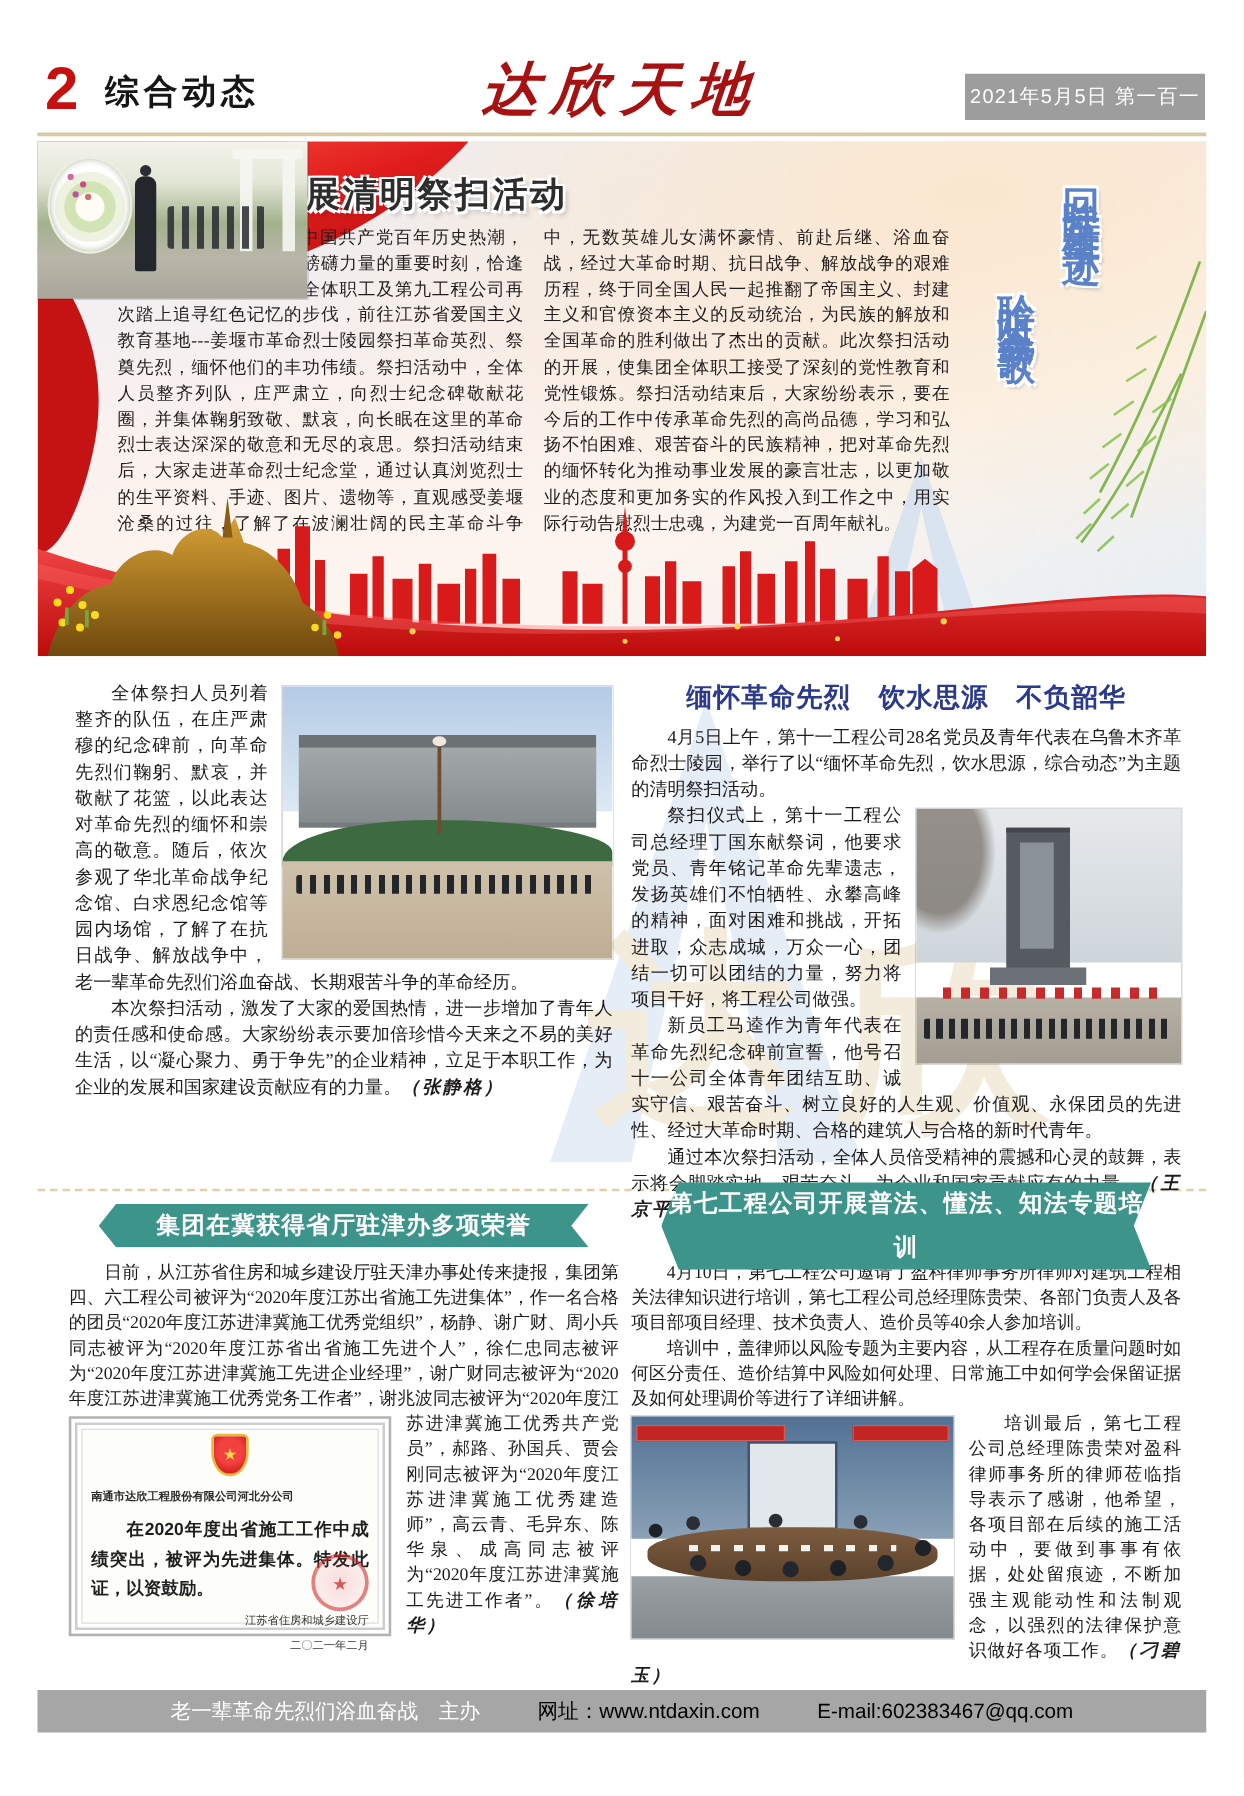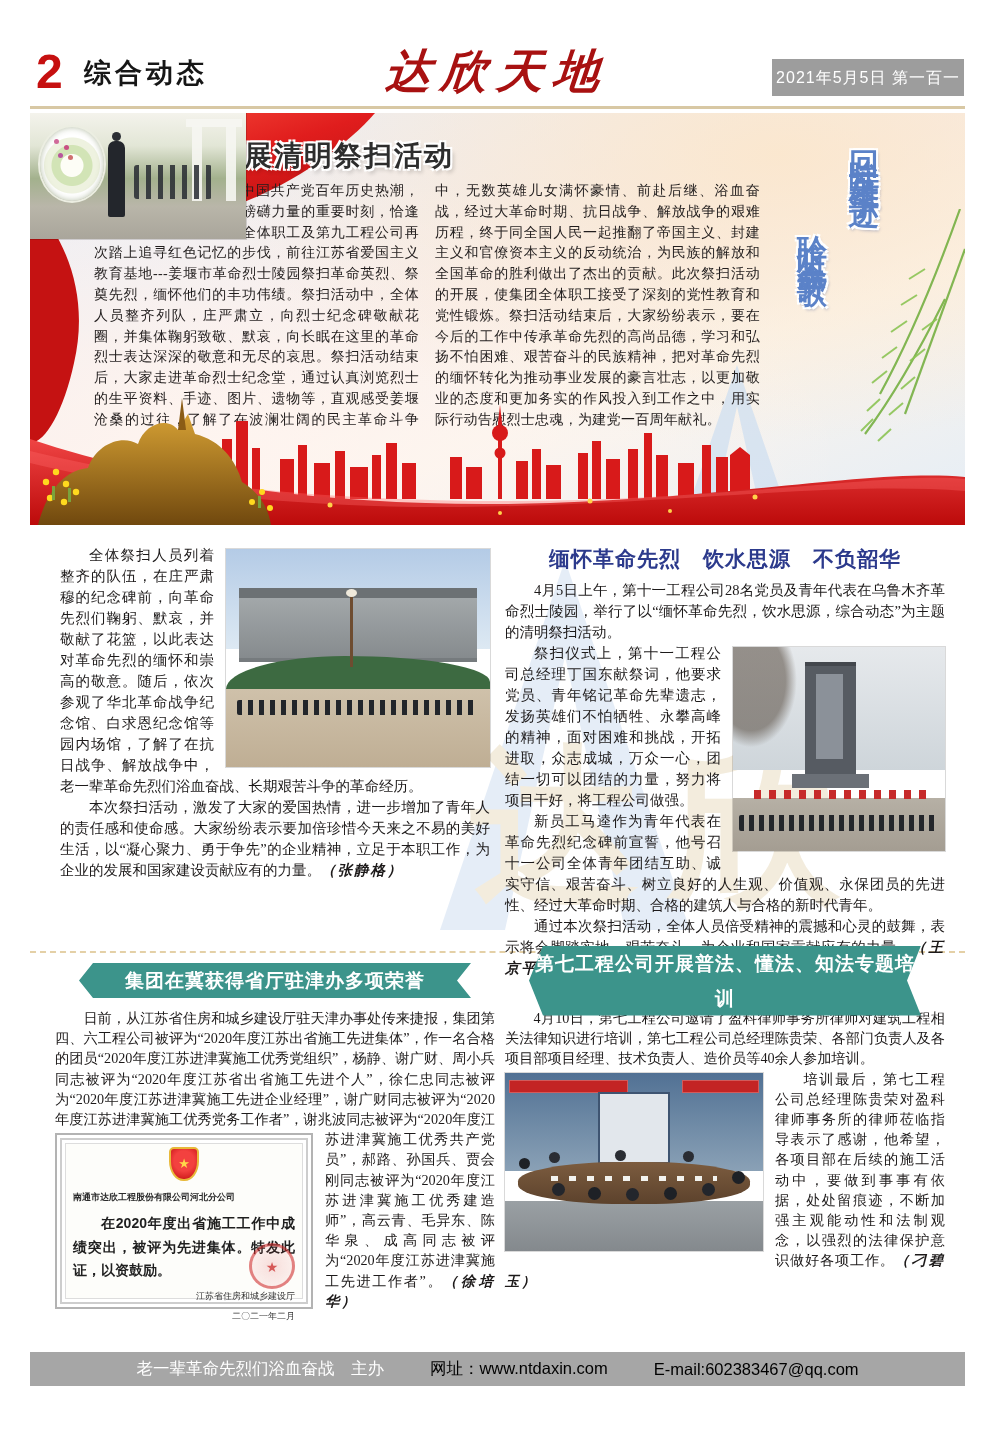--- a/index.html
+++ b/index.html
@@ -369,20 +369,21 @@
   </div>
 
   <div class="abs bot-art" style="left:505px; top:963px; width:440px; z-index:1;">
     <div class="banner">
       <div class="tri tri-l"></div>
       <div class="bar">第七工程公司开展普法、懂法、知法专题培训</div>
       <div class="tri tri-r"></div>
     </div>
     <div class="body-txt">
       <p class="indent">4月10日，第七工程公司邀请了盈科律师事务所律师对建筑工程相关法律知识进行培训，第七工程公司总经理陈贵荣、各部门负责人及各项目部项目经理、技术负责人、造价员等40余人参加培训。</p>
+      <p class="indent">培训中，盖律师以风险专题为主要内容，从工程存在质量问题时如何区分责任、造价结算中风险如何处理、日常施工中如何学会保留证据及如何处理调价等进行了详细讲解。</p>
       <div class="ph ph-left meeting-ph" style="width:258px; height:178px;">
         <div class="wall"></div>
         <div class="banner-strip" style="left:4px; width:46%;"></div>
         <div class="banner-strip" style="right:4px; width:30%;"></div>
         <div class="screen"></div>
         <div class="floor"></div>
         <div class="table"></div>
         <div class="papers"></div>
         <div class="people"></div>
       </div>

